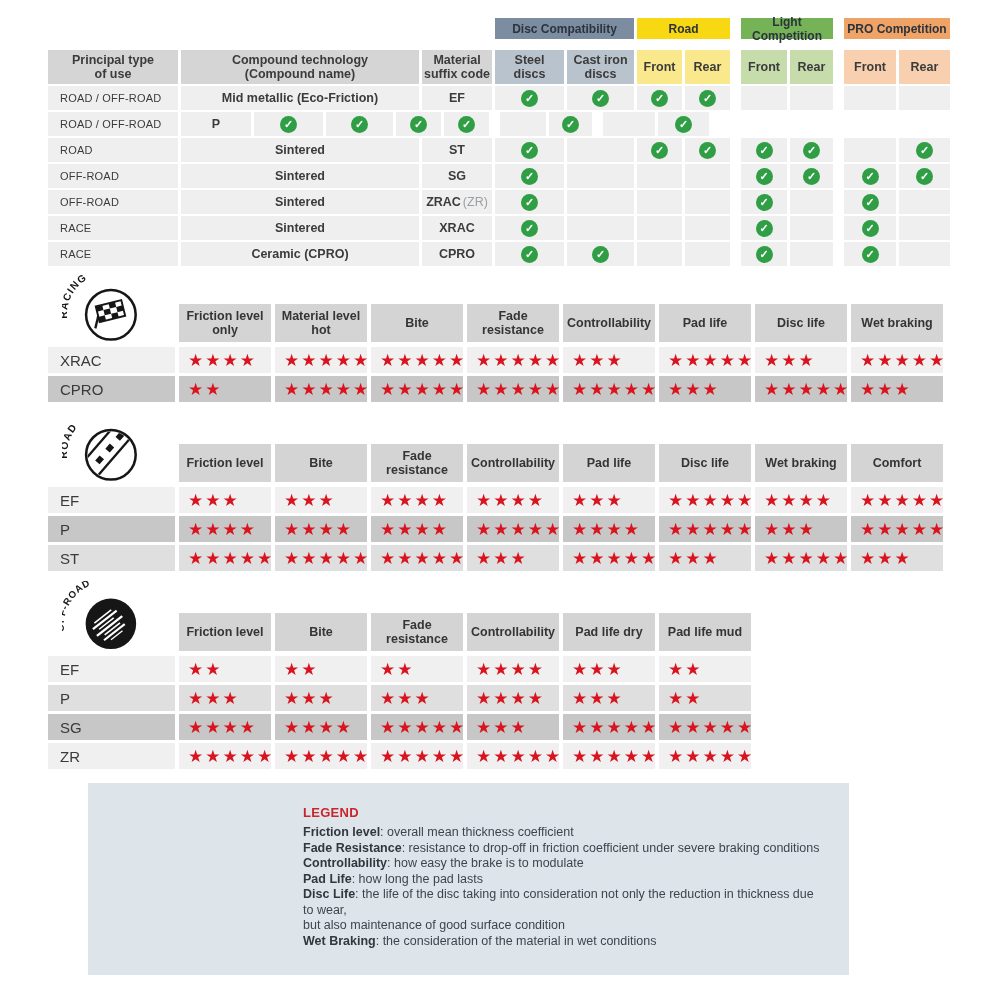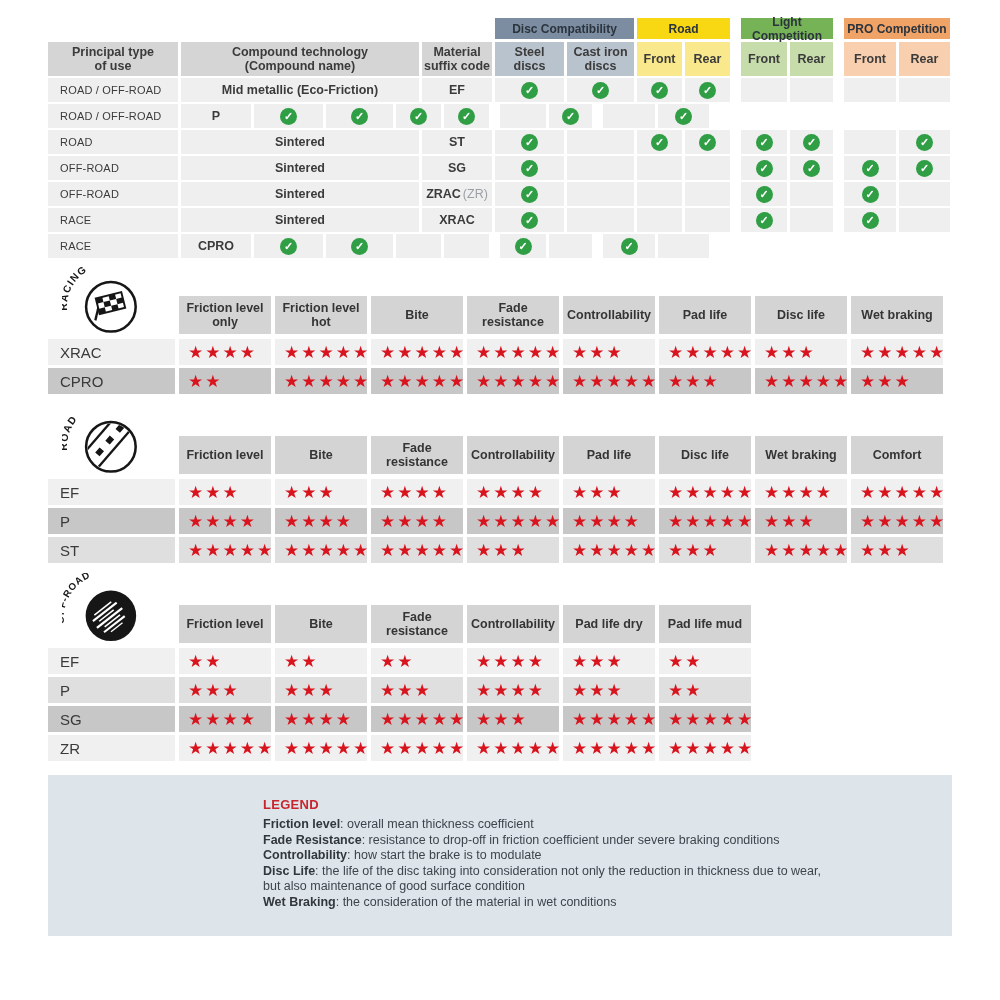--- a/index.html
+++ b/index.html
@@ -10,21 +10,21 @@
   .crow{display:flex;gap:3px;}
   .ccell{display:flex;align-items:center;justify-content:center;text-align:center;
          box-sizing:border-box;white-space:pre-line;font-size:12.5px;color:#3b3b3b;}
   .c0{width:130px}.c1{width:238px}.c2{width:70px}.c3{width:69px}.c4{width:67px}
   .c5{width:45px}.c6{width:45px}.c7{width:46px;margin-left:8px}.c8{width:43px}
   .c9{width:52px;margin-left:8px}.c10{width:51px}
   .cat-row .spacer{width:444px;}
   .cat{height:21px;font-size:12px;font-weight:bold;color:#2b333d;}
   .catw-disc{width:139px}.catw-road{width:93px}
   .catw-light{width:92px;margin-left:8px}.catw-pro{width:106px;margin-left:8px}
-  .head-row{margin-top:3px;}
+  .head-row{margin-top:11px;}
   .head-row .ccell{height:34px;font-weight:bold;line-height:1.15;}
   .h-plain{background:#d5d5d5;}
   .data-row{margin-top:2px;}
   .data-row .ccell{background:#efefef;height:24px;}
   .use{justify-content:flex-start;padding-left:12px;font-size:11px;letter-spacing:.2px;text-align:left;}
   .comp{font-weight:bold;}
   .sfx{font-weight:bold;}
   .sfx .note{font-weight:normal;color:#9aa0a6;margin-left:2px;}
   .check{width:17px;height:17px;border-radius:50%;display:flex;align-items:center;justify-content:center;}
   .check .glyph{color:#fff;font-size:11px;font-weight:bold;line-height:1;}
@@ -38,22 +38,22 @@
          justify-content:center;text-align:center;font-weight:bold;font-size:12.5px;line-height:1.15;color:#353535;padding:0 6px;}
   .rrow{display:flex;gap:4px;margin-top:3px;}
   .rowsbox{margin-top:5px;}
   .rlabel{width:127px;box-sizing:border-box;display:flex;align-items:center;padding-left:12px;
           font-size:15px;color:#3a3a3a;height:26px;}
   .stars{width:92px;box-sizing:border-box;display:flex;align-items:center;padding-left:9px;height:26px;}
   .star{font-size:17px;line-height:1;margin-right:2px;}
   .sh-light{background:#f0f0f0}.sh-mid{background:#dfdfdf}.sh-dark{background:#c7c7c7}
 
   
-  .legend{margin-top:14px;width:904px;box-sizing:border-box;background:#dde5eb;
-          padding:22px 23px 26px 215px;}
+  .legend{margin-top:14px;width:761px;box-sizing:border-box;background:#dde5eb;
+          padding:22px 23px 26px 215px;margin-left:40px;}
   .legend-title{color:#c9252c;font-weight:bold;font-size:13px;letter-spacing:.3px;margin-bottom:5px;}
   .legend-line{font-size:12.5px;line-height:15.5px;color:#3f444c;}
   .lg-term{font-weight:bold;color:#32373d;}
 
   svg text{font-family:"Liberation Sans",sans-serif;}
 </style>
 </head>
 <body>
 
 <div class="page">
@@ -157,20 +157,21 @@
           <div class="ccell c4"></div>
           <div class="ccell c5"></div>
           <div class="ccell c6"></div>
           <div class="ccell c7"><span class="check" style="background: rgb(47, 158, 68);"><span class="glyph">✓</span></span></div>
           <div class="ccell c8"></div>
           <div class="ccell c9"><span class="check" style="background: rgb(47, 158, 68);"><span class="glyph">✓</span></span></div>
           <div class="ccell c10"></div>
         </div>
         <div class="crow data-row">
           <div class="ccell c0 use">RACE</div>
+          <div class="ccell c1 comp">Ceramic (CPRO)</div>
           <div class="ccell c2 sfx">CPRO</div>
           <div class="ccell c3"><span class="check" style="background: rgb(47, 158, 68);"><span class="glyph">✓</span></span></div>
           <div class="ccell c4"><span class="check" style="background: rgb(47, 158, 68);"><span class="glyph">✓</span></span></div>
           <div class="ccell c5"></div>
           <div class="ccell c6"></div>
           <div class="ccell c7"><span class="check" style="background: rgb(47, 158, 68);"><span class="glyph">✓</span></span></div>
           <div class="ccell c8"></div>
           <div class="ccell c9"><span class="check" style="background: rgb(47, 158, 68);"><span class="glyph">✓</span></span></div>
           <div class="ccell c10"></div>
         </div>
@@ -195,21 +196,21 @@
             <rect x="49.5" y="32" width="6.75" height="5.5" fill="#161616"></rect>
             <rect x="42.75" y="37.5" width="6.75" height="5.5" fill="#161616"></rect>
             <rect x="56.25" y="37.5" width="6.75" height="5.5" fill="#161616"></rect>
             <rect x="36" y="43" width="6.75" height="5.5" fill="#161616"></rect>
             <rect x="49.5" y="43" width="6.75" height="5.5" fill="#161616"></rect>
           </g>
         </svg>
       </div>
       <div class="colbox" id="cols-racing">
           <div class="rhead">Friction level only</div>
-          <div class="rhead">Friction level hot</div>
+          <div class="rhead">Material level hot</div>
           <div class="rhead">Bite</div>
           <div class="rhead">Fade resistance</div>
           <div class="rhead">Controllability</div>
           <div class="rhead">Pad life</div>
           <div class="rhead">Disc life</div>
           <div class="rhead">Wet braking</div>
         </div>
     </div>
     <div class="rowsbox" id="rows-racing">
         <div class="rrow">
@@ -695,20 +696,21 @@
           </div>
         </div>
       </div>
   </section>
 
   <section class="legend">
     <div class="legend-title">LEGEND</div>
     <div id="legend-entries">
         <div class="legend-line"><span class="lg-term">Friction level</span><span class="lg-desc">: overall mean thickness coefficient</span></div>
         <div class="legend-line"><span class="lg-term">Fade Resistance</span><span class="lg-desc">: resistance to drop-off in friction coefficient under severe braking conditions</span></div>
-        <div class="legend-line"><span class="lg-term">Controllability</span><span class="lg-desc">: how start the brake is to modulate</span></div>
+        <div class="legend-line"><span class="lg-term">Controllability</span><span class="lg-desc">: how easy the brake is to modulate</span></div>
+        <div class="legend-line"><span class="lg-term">Pad Life</span><span class="lg-desc">: how long the pad lasts</span></div>
         <div class="legend-line"><span class="lg-term">Disc Life</span><span class="lg-desc">: the life of the disc taking into consideration not only the reduction in thickness due to wear,</span></div>
         <div class="legend-line"><span class="lg-desc">but also maintenance of good surface condition</span></div>
         <div class="legend-line"><span class="lg-term">Wet Braking</span><span class="lg-desc">: the consideration of the material in wet conditions</span></div>
       </div>
   </section>
 
 </div>
 
 </body></html>

